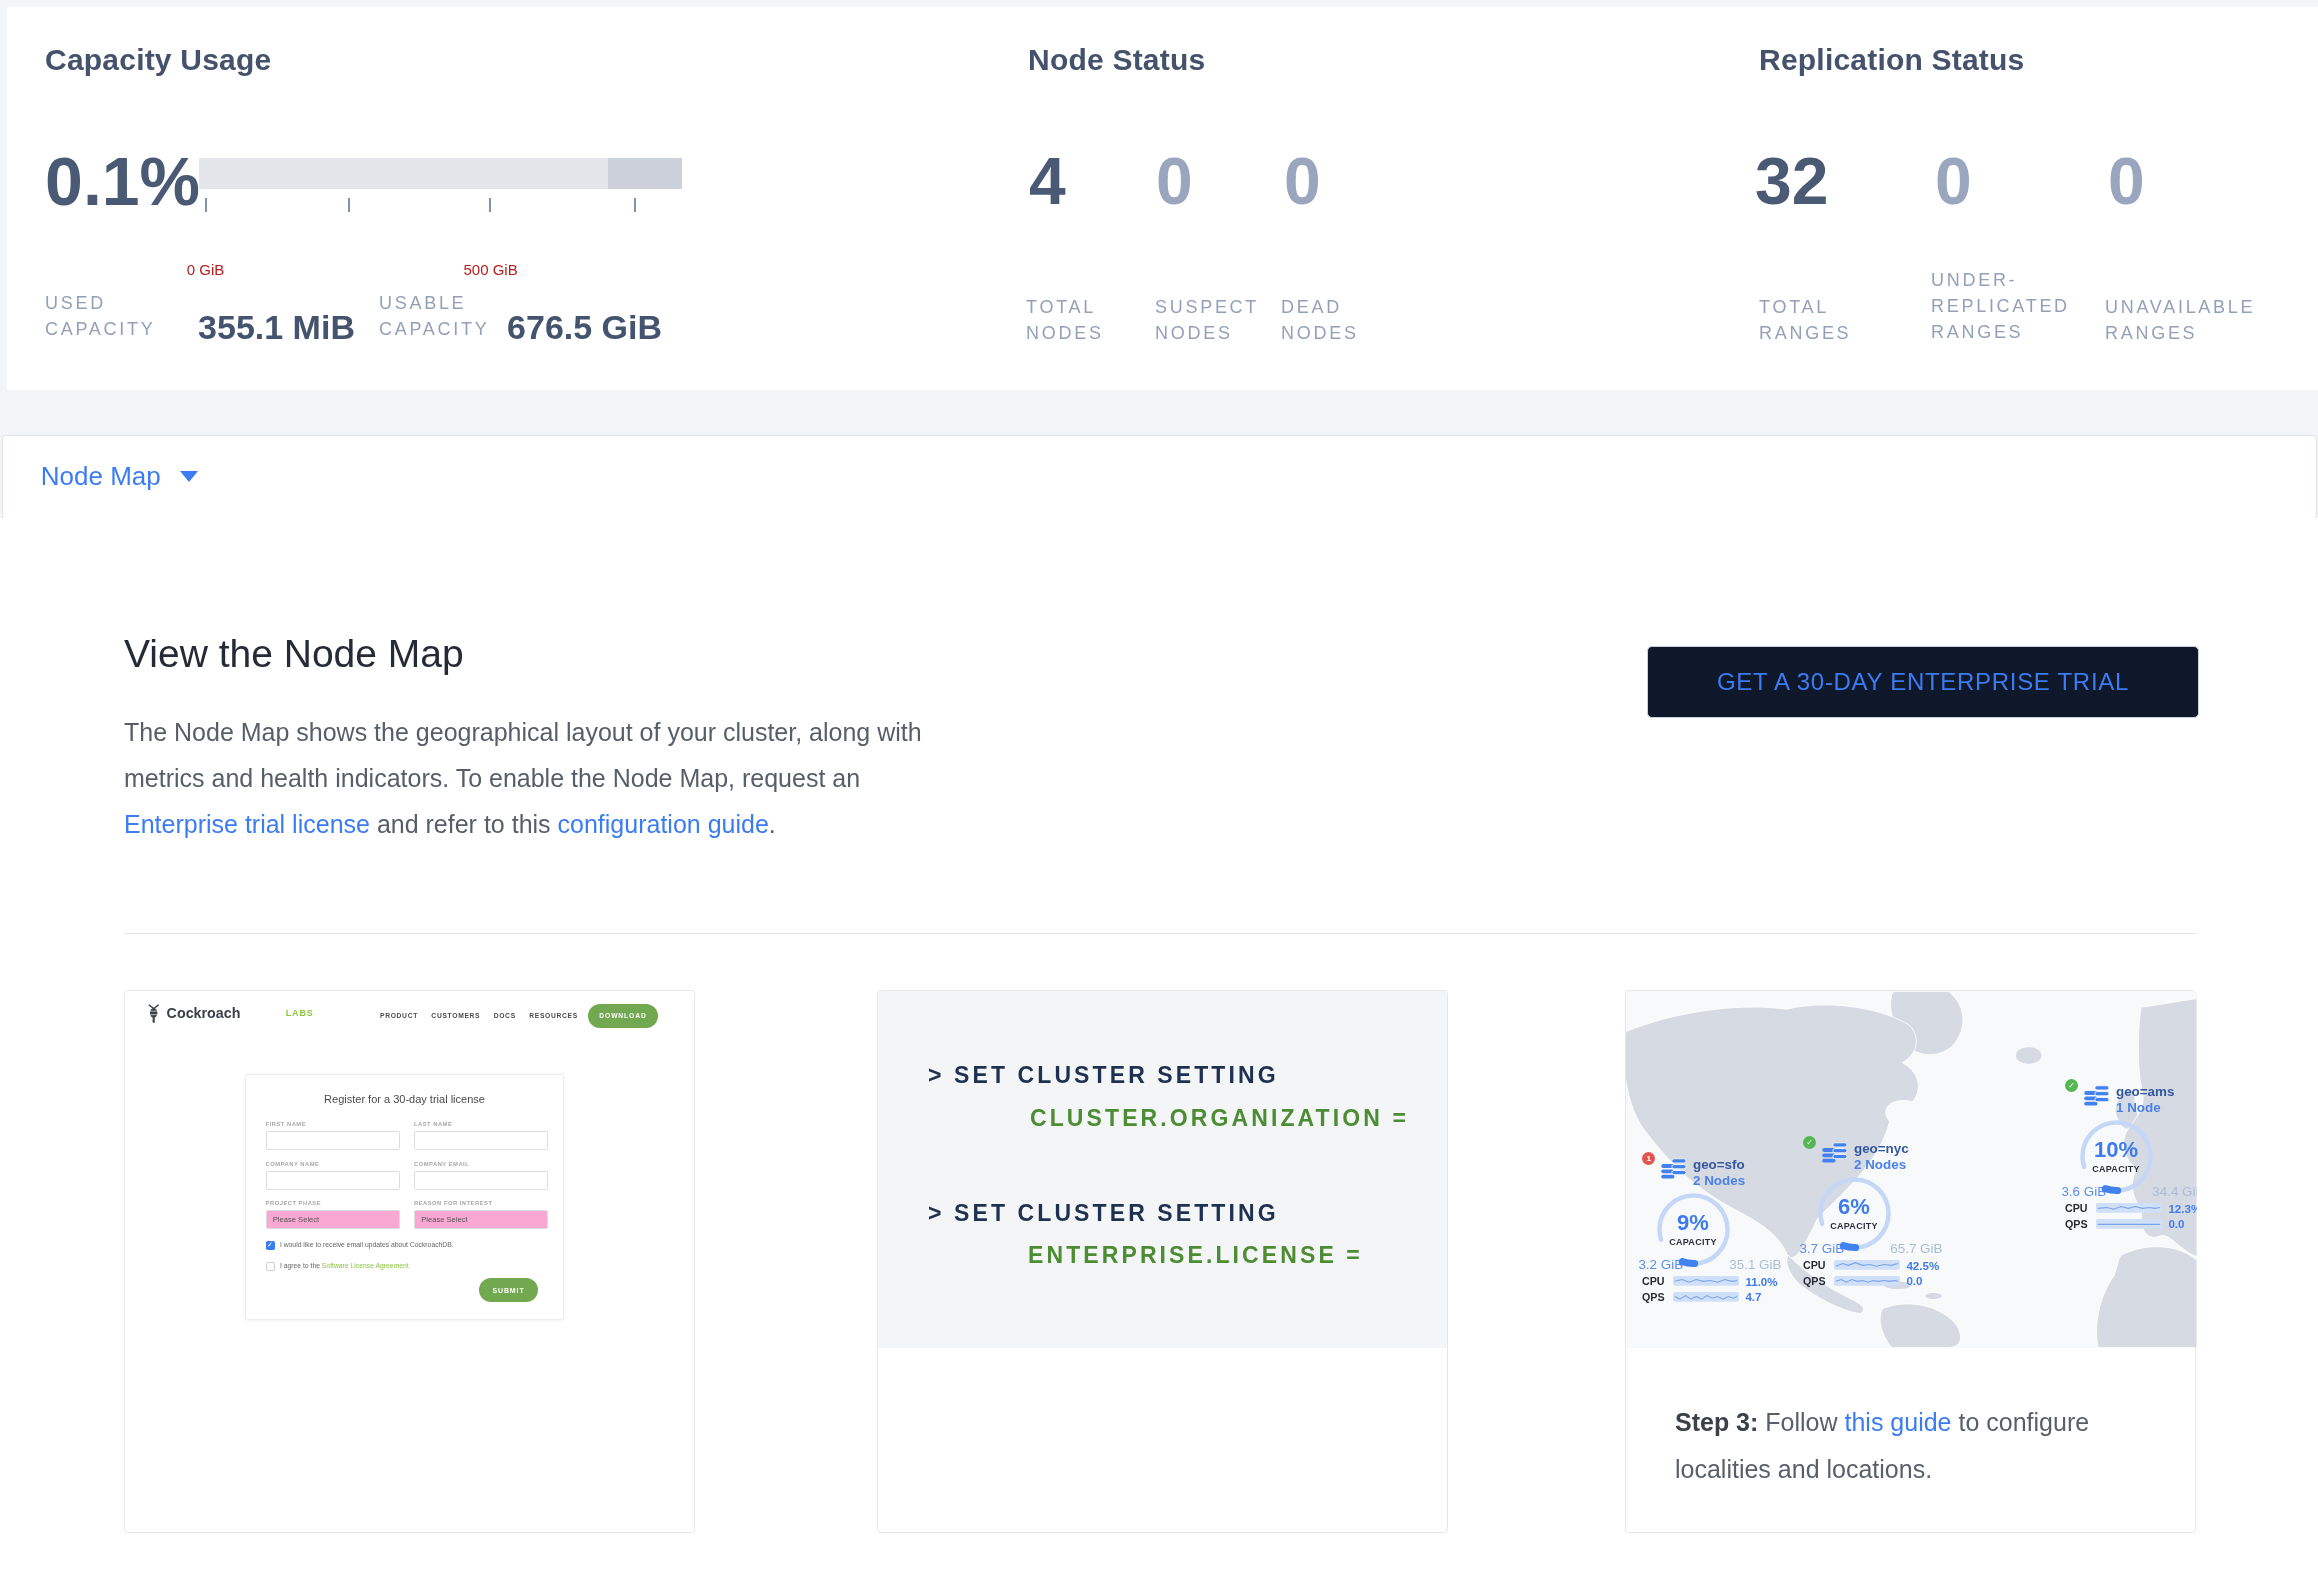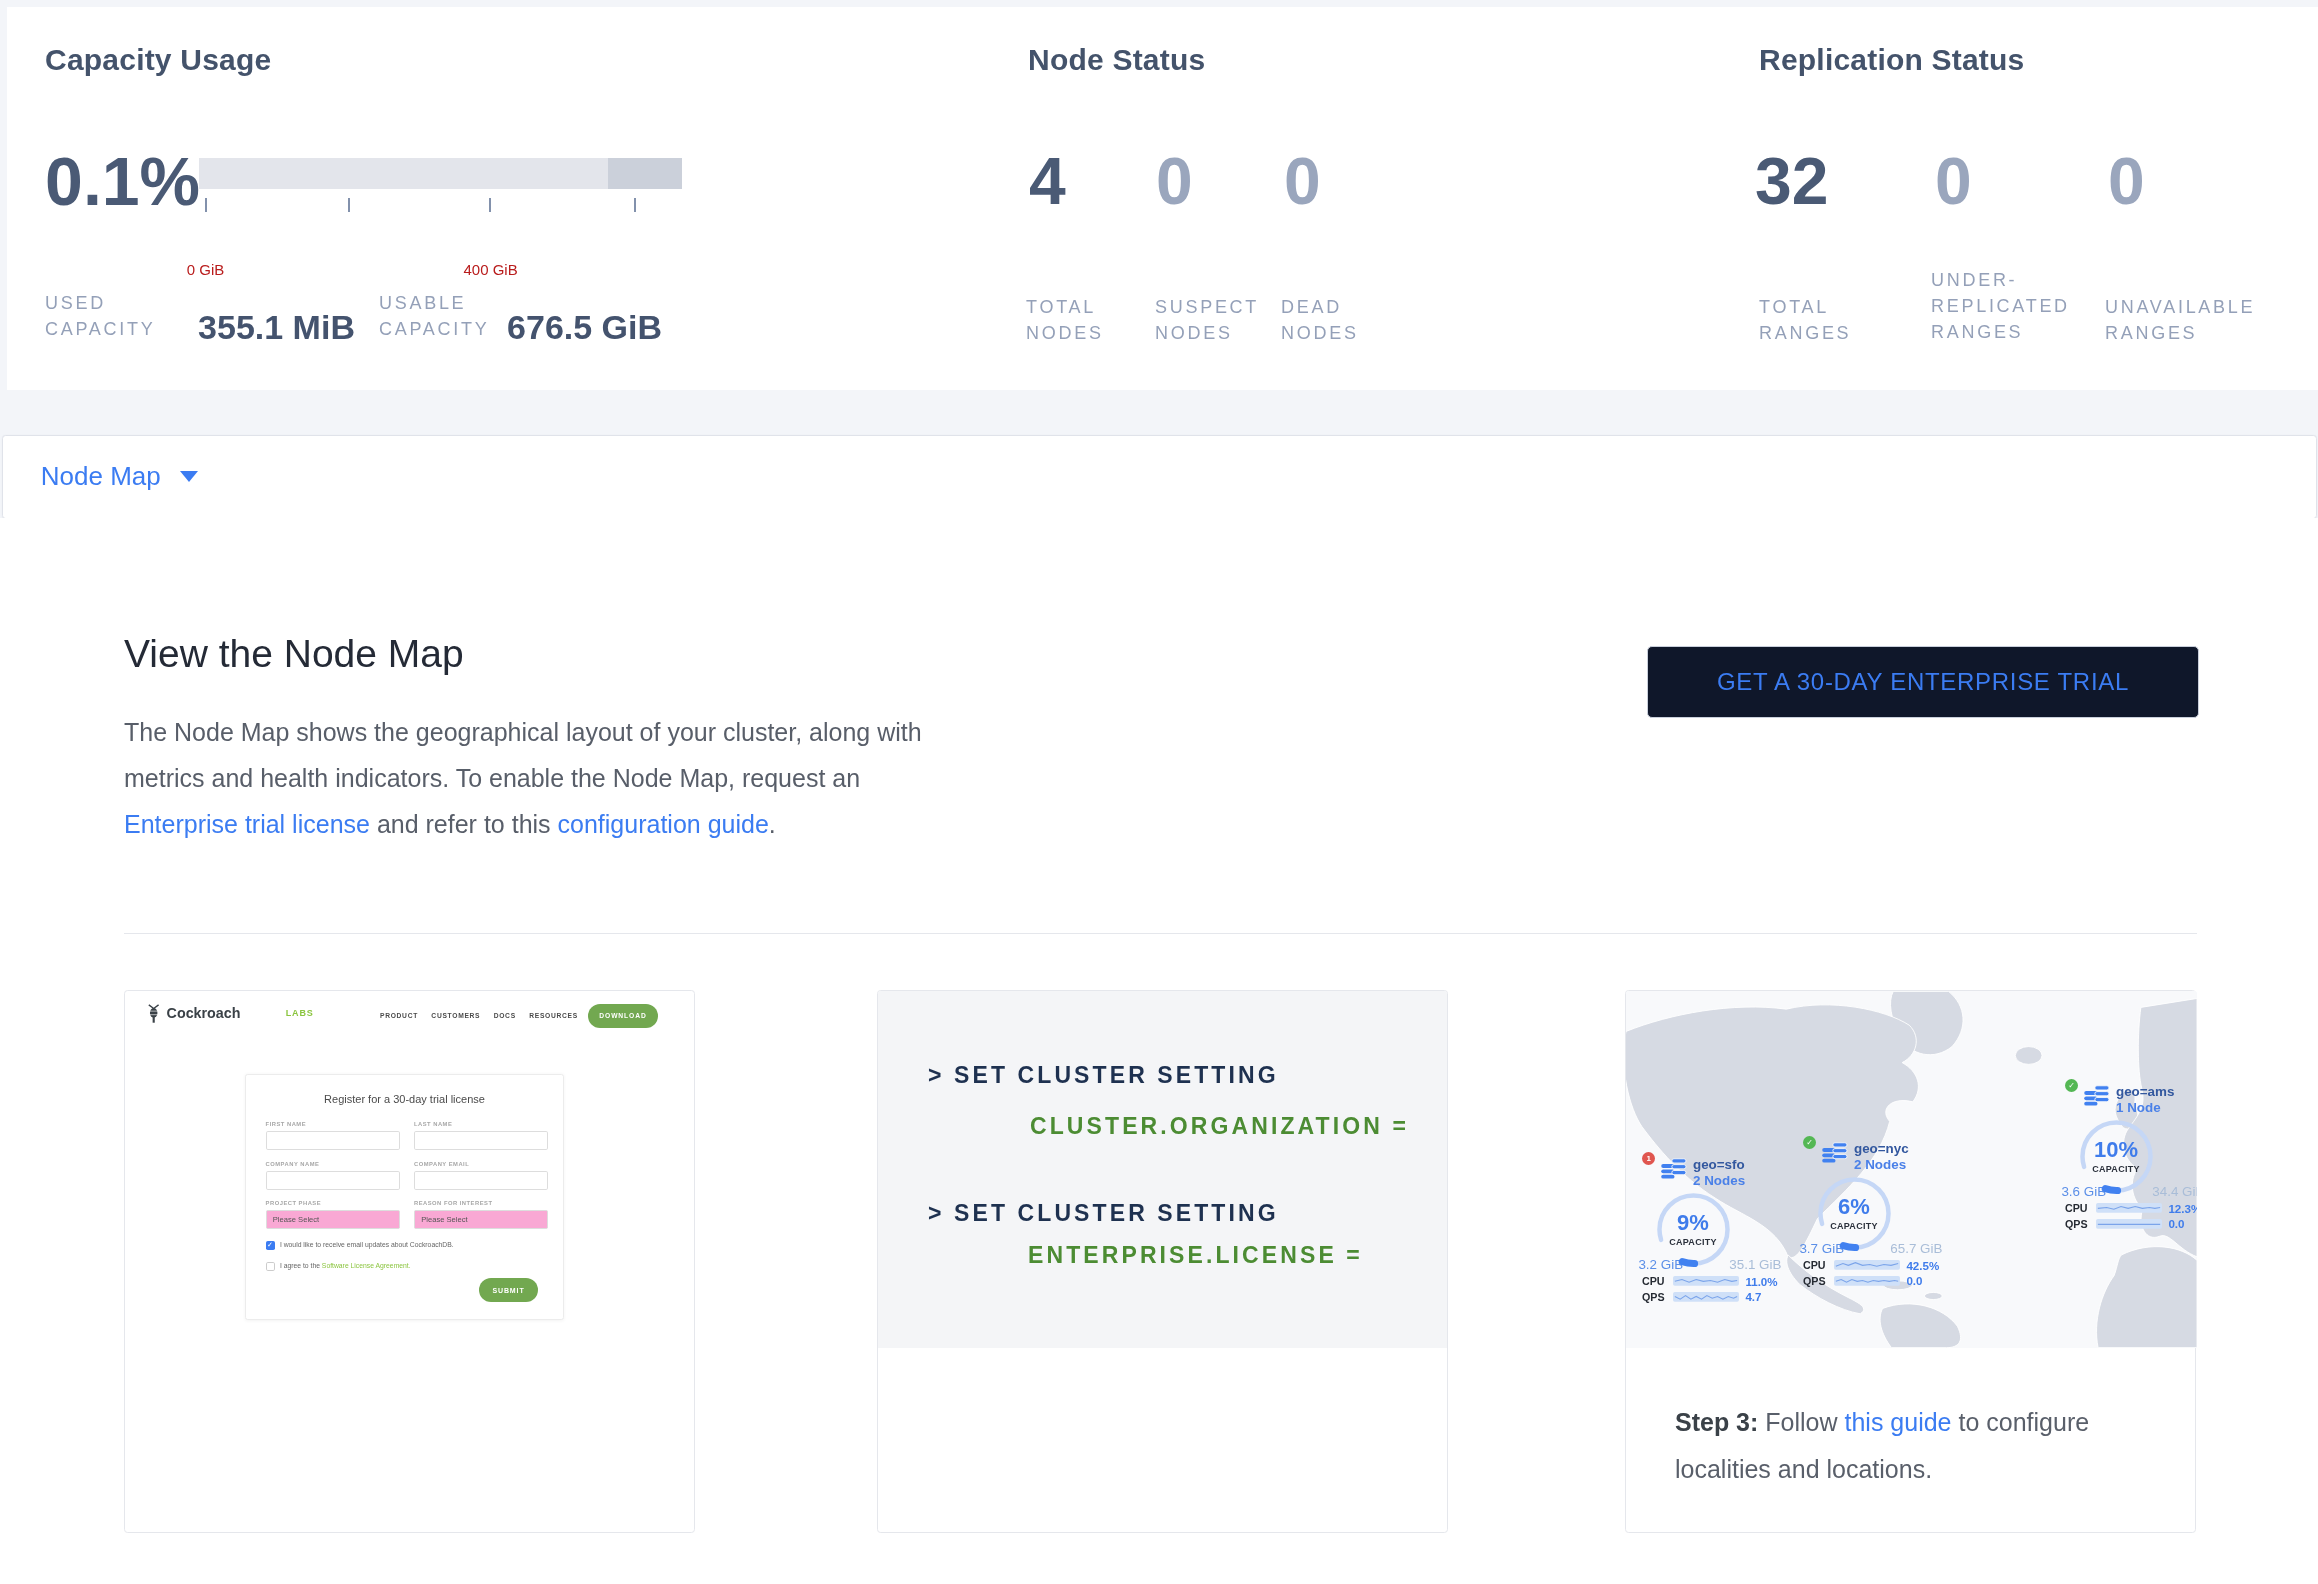--- a/index.html
+++ b/index.html
@@ -140,21 +140,21 @@
     <div class="stat-title" style="left:38px;top:36px;">Capacity Usage</div>
     <div class="cap-pct">0.1%</div>
     <div class="cap-bar">
         <div class="tail"></div>
       </div>
     <div class="cap-tick" style="left:198px;"></div>
     <div class="cap-tick" style="left:341px;"></div>
     <div class="cap-tick" style="left:482px;"></div>
     <div class="cap-tick" style="left:627px;"></div>
     <div class="cap-ticklabel" style="left:136px;">0 GiB</div>
-    <div class="cap-ticklabel" style="left:421px;">400 GiB</div>
+    <div class="cap-ticklabel" style="left:421px;">500 GiB</div>
     <div class="stat-label" style="left:38px;top:283px;width:120px;">USED CAPACITY</div>
     <div class="stat-value" style="left:191px;top:301px;">355.1 MiB</div>
     <div class="stat-label" style="left:372px;top:283px;width:125px;">USABLE CAPACITY</div>
     <div class="stat-value" style="left:500px;top:301px;">676.5 GiB</div>
 
     <div class="stat-title" style="left:1021px;top:36px;">Node Status</div>
     <div class="big-num" style="left:1022px;top:141px;">4</div>
     <div class="big-num dim" style="left:1149px;top:141px;">0</div>
     <div class="big-num dim" style="left:1277px;top:141px;">0</div>
     <div class="stat-label" style="left:1019px;top:287px;width:89px;">TOTAL NODES</div>
@@ -250,21 +250,21 @@
           </div>
 
           <div class="ms-submit">SUBMIT</div>
         </div>
       </div>
     </div>
 
     <div class="card card2">
       <div class="codezone">
         <div class="codeline" style="left:50px;top:71px;">&gt; SET CLUSTER SETTING</div>
-        <div class="codeline codearg" style="left:152px;top:114px;margin-top:8px;">CLUSTER.ORGANIZATION =</div>
+        <div class="codeline codearg" style="left:152px;top:114px;">CLUSTER.ORGANIZATION =</div>
         <div class="codeline" style="left:50px;top:209px;">&gt; SET CLUSTER SETTING</div>
         <div class="codeline codearg" style="left:150px;top:251px;">ENTERPRISE.LICENSE =</div>
       </div>
     </div>
 
     <div class="card card3">
       <div class="mapzone">
         <svg class="land" width="571" height="357" viewBox="0 0 641 400">
           <g fill="#d6dae3" stroke="#ffffff" stroke-width="1">
             <path d="M300,0 L362,0 C382,16 384,42 366,62 C346,78 320,72 308,52 C297,30 294,12 300,0 Z"></path>

